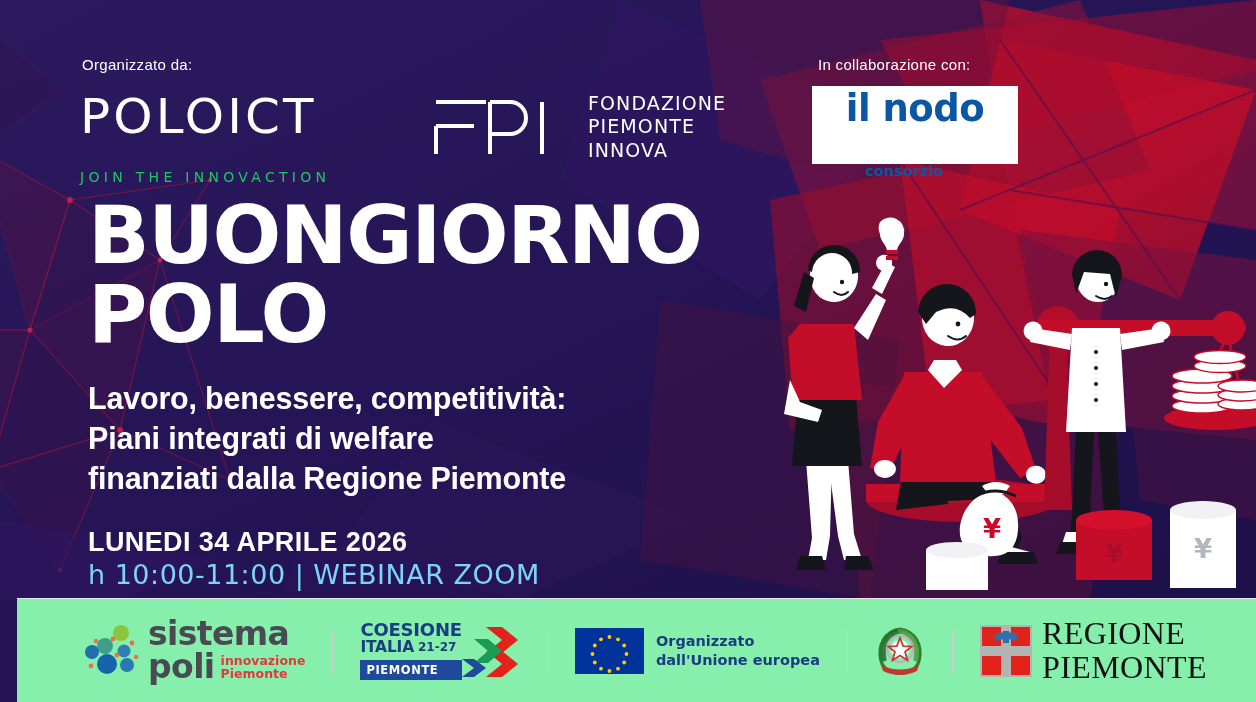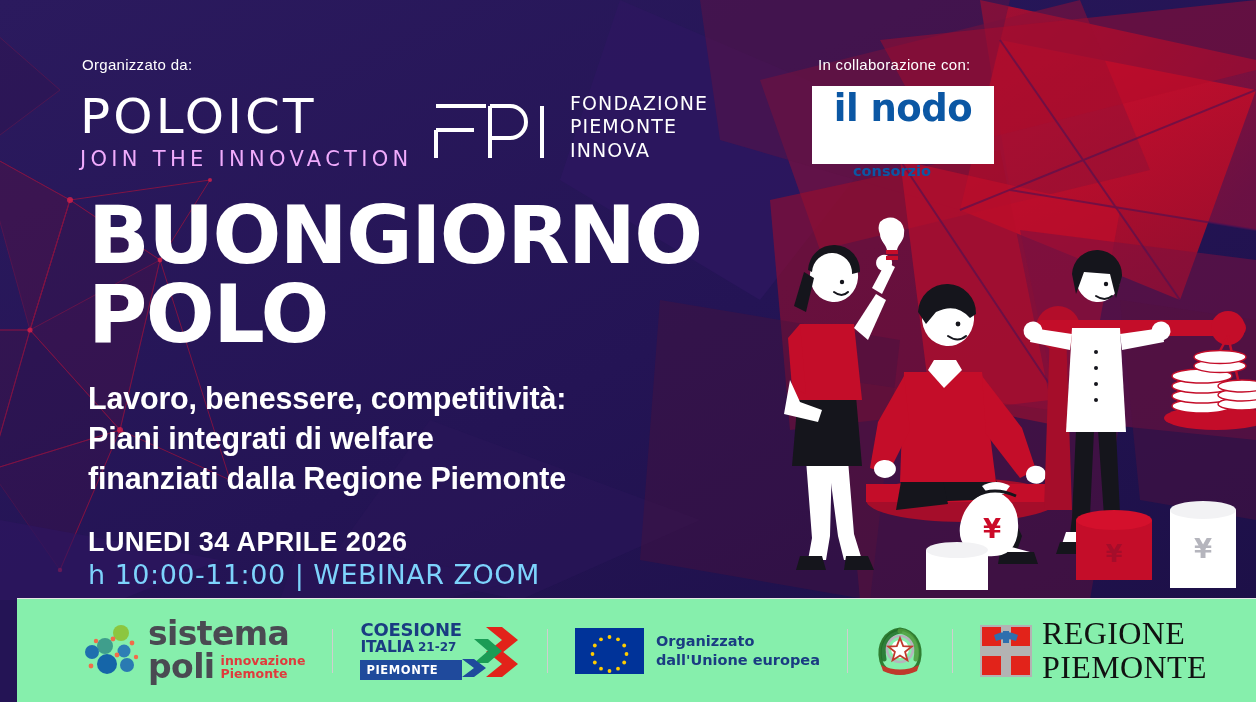--- a/index.html
+++ b/index.html
@@ -64,52 +64,52 @@
     color: #ffffff;
     font-size: 48px;
     font-weight: 400;
     letter-spacing: 3px;
     line-height: 1;
     font-family: "DejaVu Sans", sans-serif;
     transform: scaleX(1.04);
     transform-origin: left center;
   }
   .poloict-tag {
-    color: #f0abfc;
-    font-size: 21px;
+    color: #22c55e;
+    font-size: 14px;
     font-weight: 400;
     letter-spacing: 4.3px;
     line-height: 1;
-    margin-top: 9px;
+    margin-top: 30px;
     font-family: "DejaVu Sans", sans-serif;
   }
 
   
   .logo-fpi {
     position: absolute;
     left: 432px; top: 92px;
     display: flex;
-    align-items: flex-end;
-    gap: 14px;
+    align-items: flex-start;
+    gap: 32px;
   }
   .fpi-mark { display: block; }
   .fpi-text {
     color: #ffffff;
     font-size: 19px;
     letter-spacing: 1.1px;
     line-height: 1.23;
     font-family: "DejaVu Sans", sans-serif;
     white-space: pre-line;
   }
 
   
   .logo-ilnodo {
     position: absolute;
     left: 812px; top: 86px;
-    width: 182px; height: 78px;
+    width: 206px; height: 78px;
     background: #ffffff;
     display: flex;
     flex-direction: column;
     align-items: center;
     justify-content: center;
     padding-top: 18px;
     gap: 33px;
   }
   .ilnodo-word {
     color: #0b57a4;

